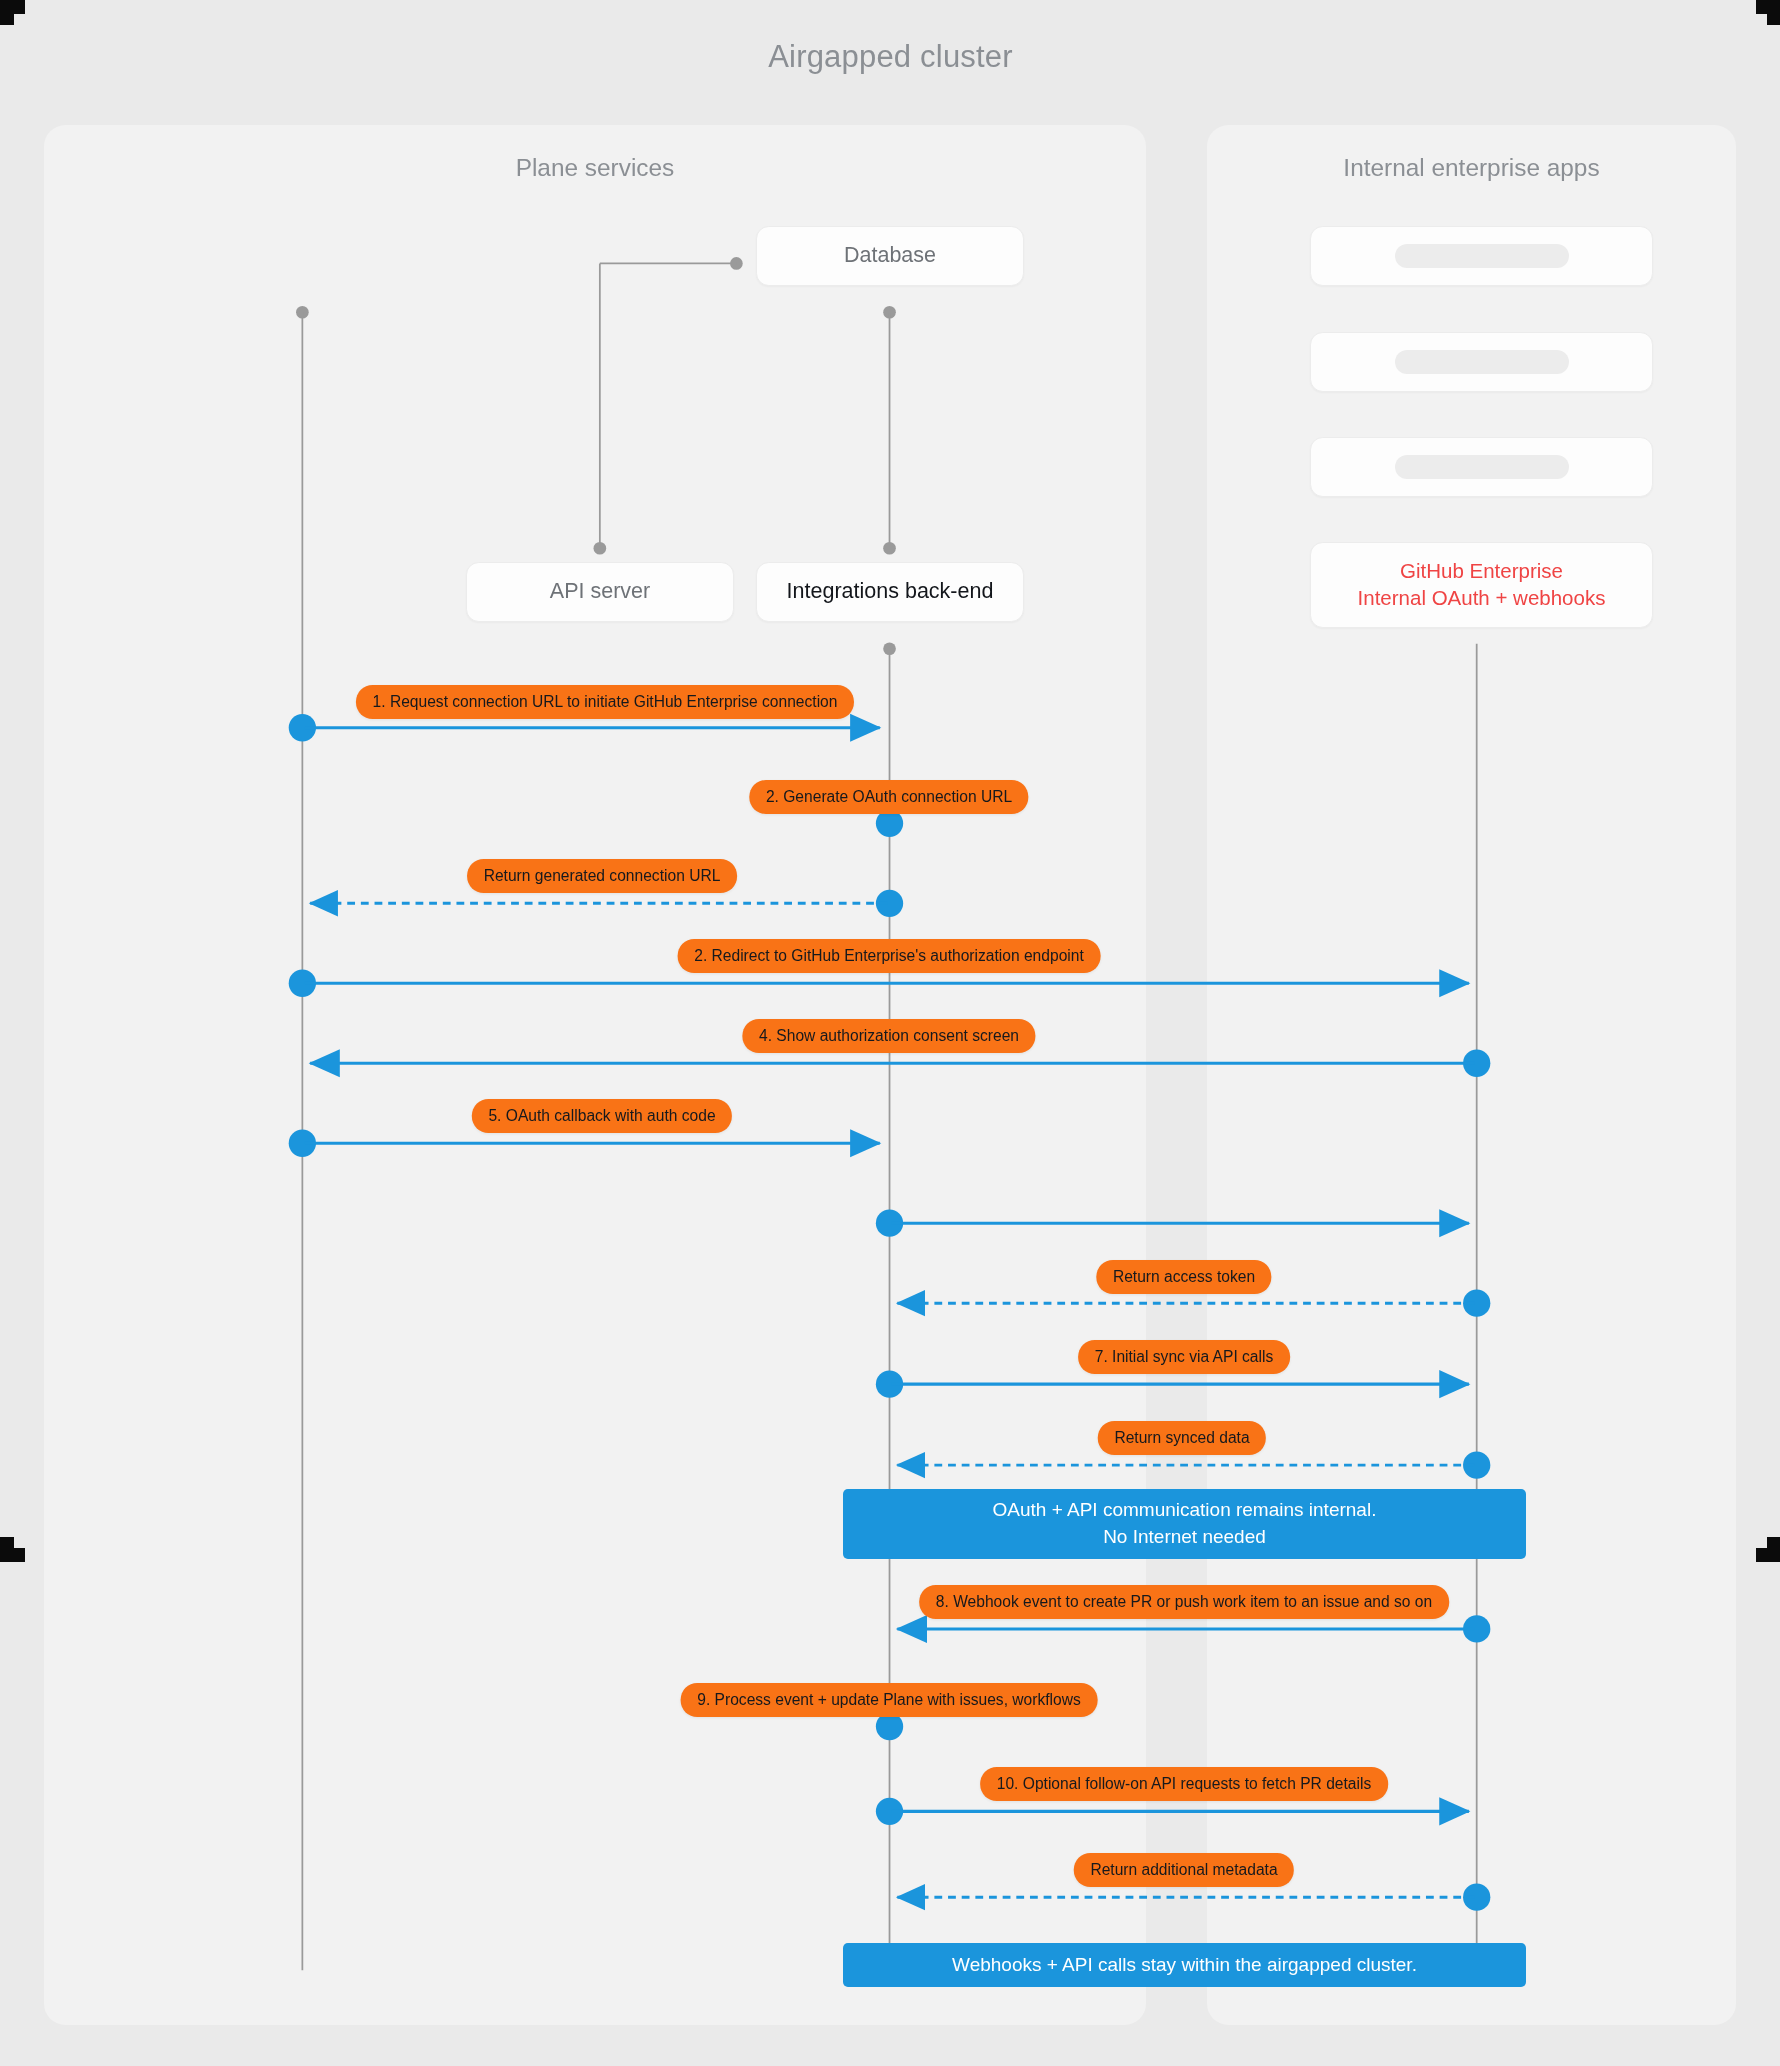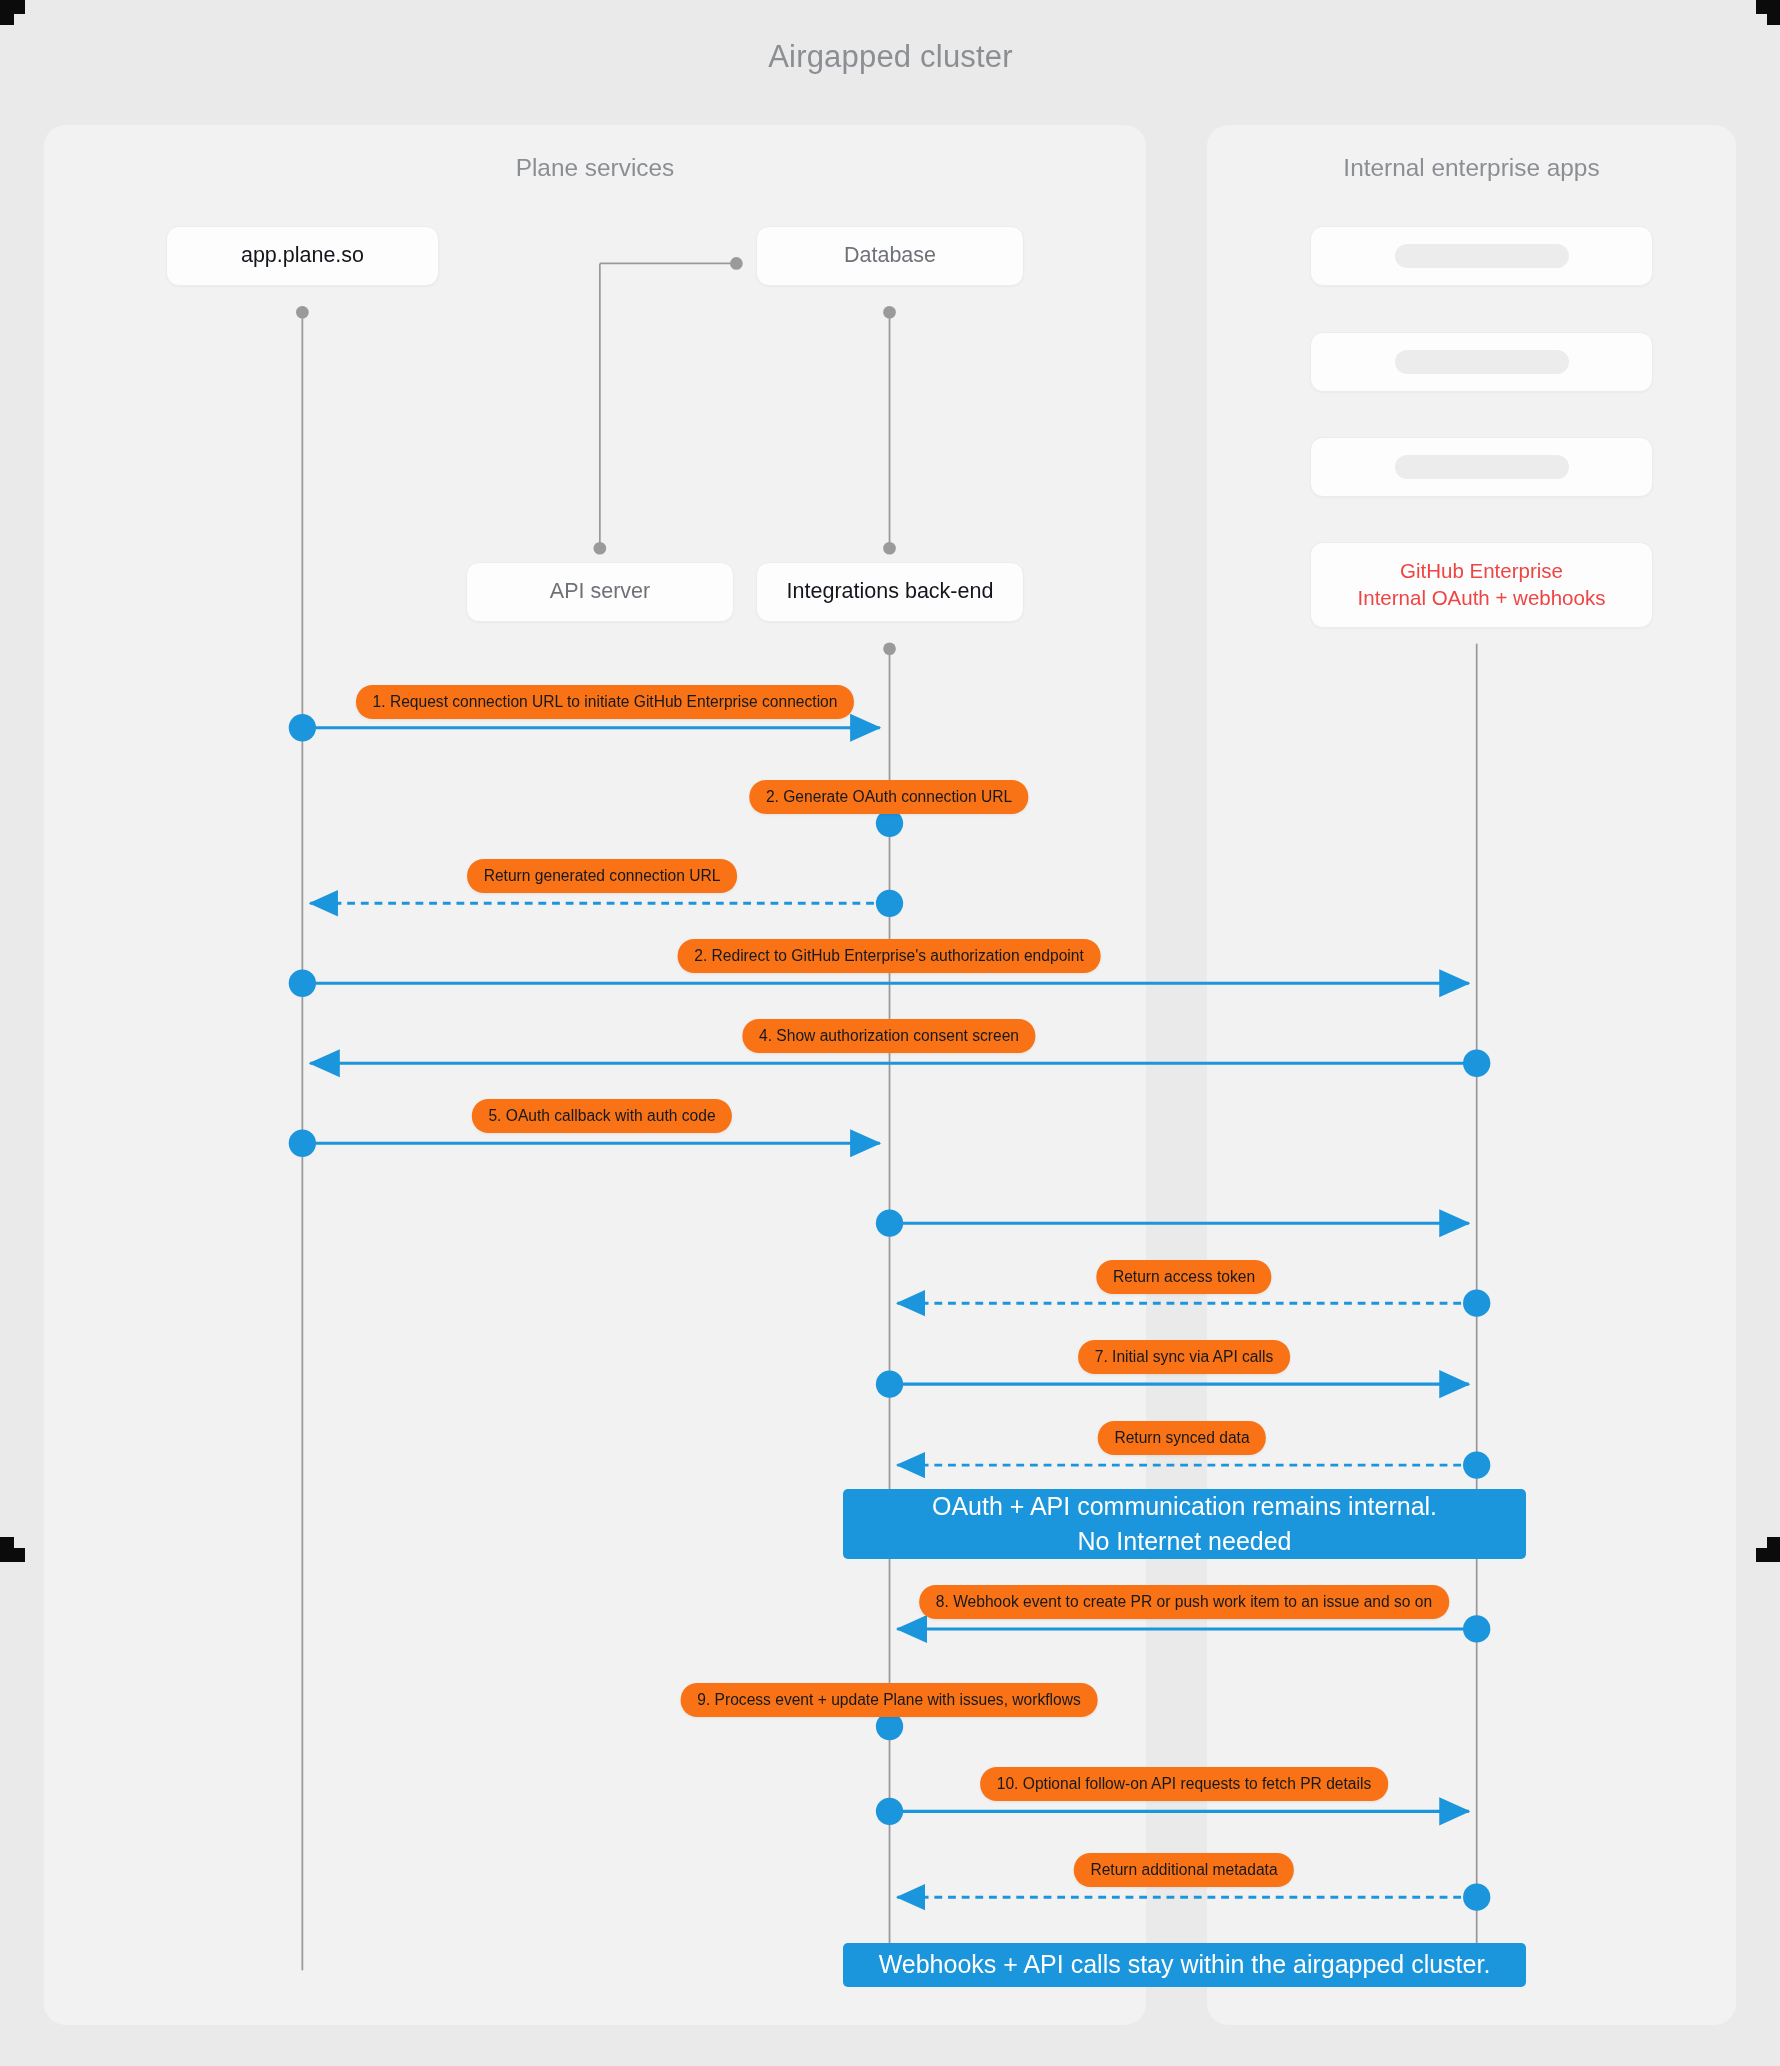--- a/index.html
+++ b/index.html
@@ -80,21 +80,21 @@
     font-size: 15.6px; color: #16191d; white-space: nowrap;
     transform: translateX(-50%);
     box-shadow: 0 1px 2.9px rgba(0,0,0,.07);
     line-height: 1.25;
   }
   
   .note-banner {
     position: absolute; background: #1b95dc; color: #ffffff;
     border-radius: 4.9px; display: flex; align-items: center;
     justify-content: center; text-align: center;
-    font-size: 25px; line-height: 1.42; padding: 9.8px 19.5px;
+    font-size: 19px; line-height: 1.42; padding: 9.8px 19.5px;
     font-weight: 400;
   }
 </style>
 </head>
 <body>
 
 <div id="root">
 
   <div class="crop tl">
       <i class="h"></i>
@@ -183,21 +183,20 @@
 
     <circle cx="912" cy="1770" r="14" fill="#1b95dc"></circle>
 
     <circle cx="912" cy="1857" r="14" fill="#1b95dc"></circle>
     <line x1="914" y1="1857" x2="1506" y2="1857" stroke="#1b95dc" stroke-width="3.2" marker-end="url(#arrR)"></line>
 
     <circle cx="1514" cy="1945" r="14" fill="#1b95dc"></circle>
     <line x1="1512" y1="1945" x2="920" y2="1945" stroke="#1b95dc" stroke-width="3" stroke-dasharray="8 6" marker-end="url(#arrL)"></line>
   </svg>
 
-  <div class="node dark" id="node-appplane">app.plane.so</div>
   <div class="node muted" id="node-database">Database</div>
   <div class="node muted" id="node-apiserver">API server</div>
   <div class="node dark" id="node-integ">Integrations back-end</div>
 
   <div class="node" id="node-ext-1">
     <div class="skeleton-bar"></div>
   </div>
   <div class="node" id="node-ext-2">
     <div class="skeleton-bar"></div>
   </div>

